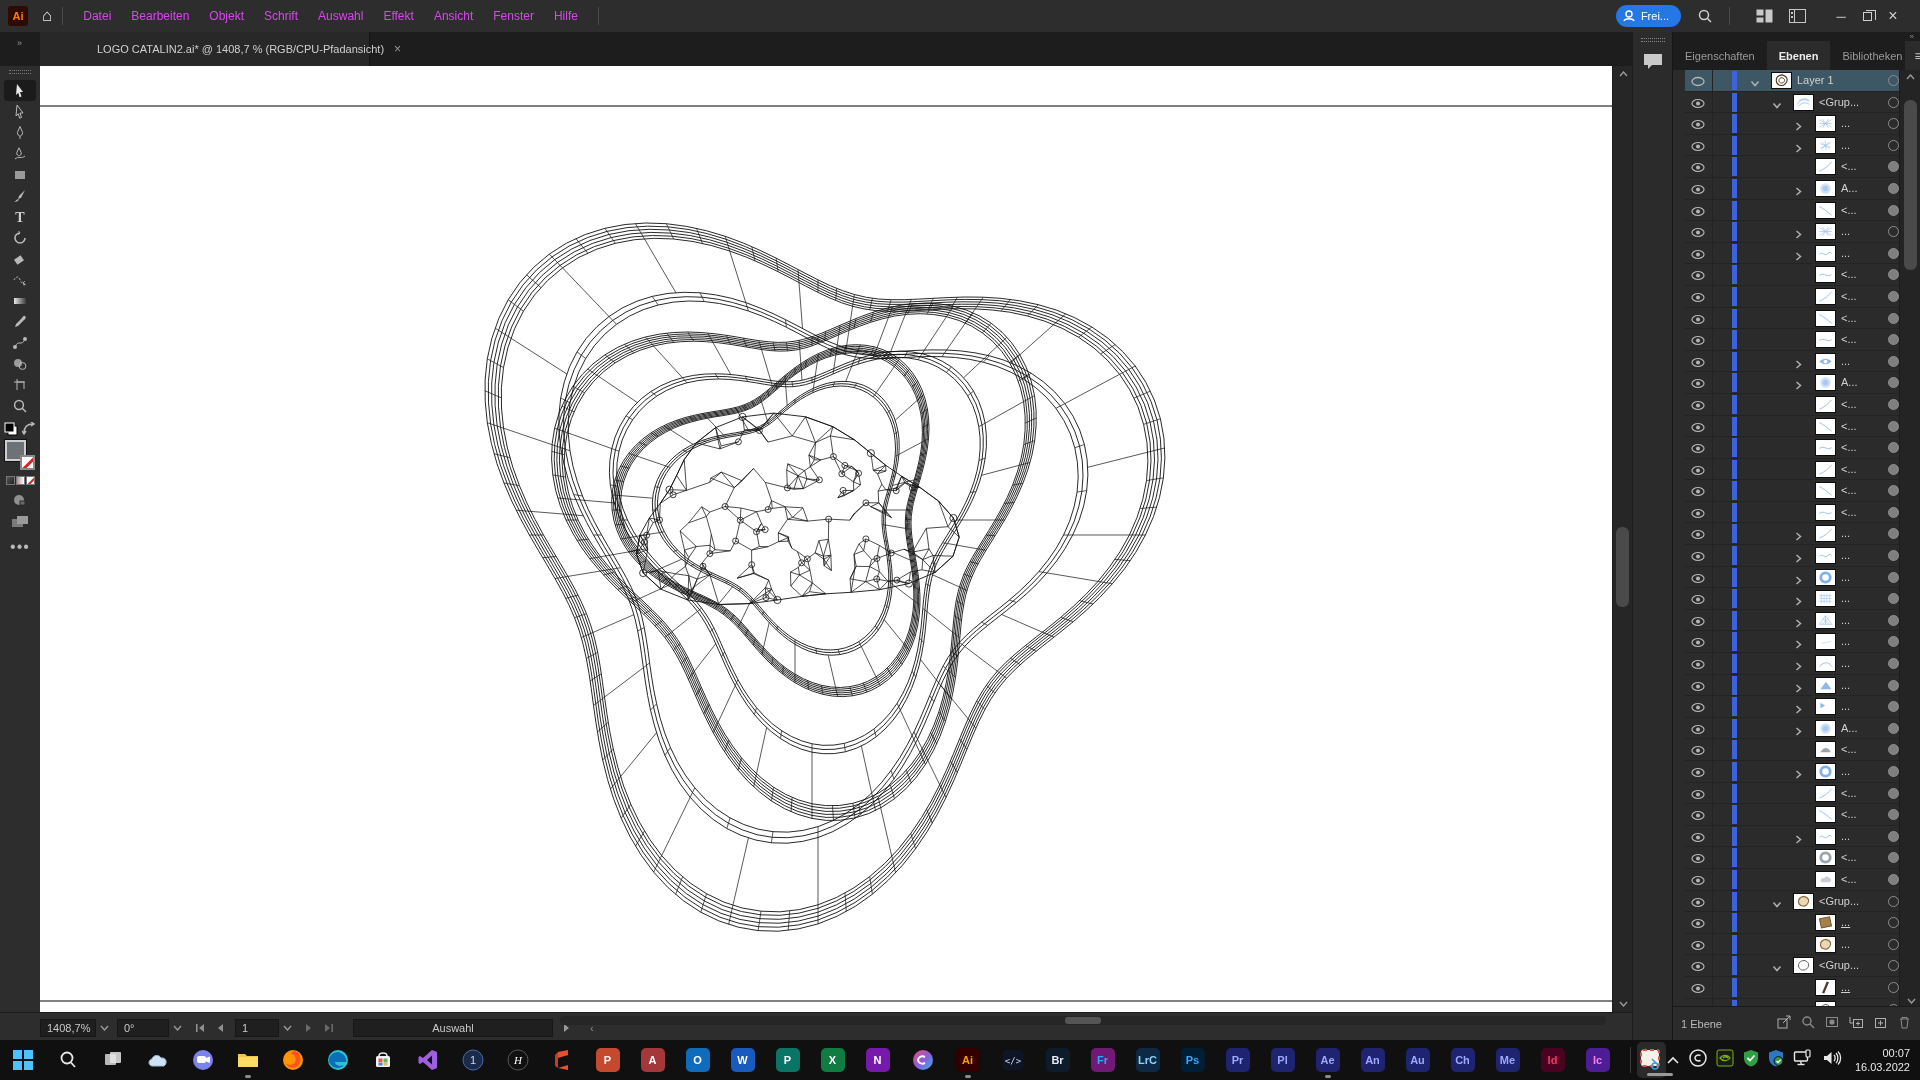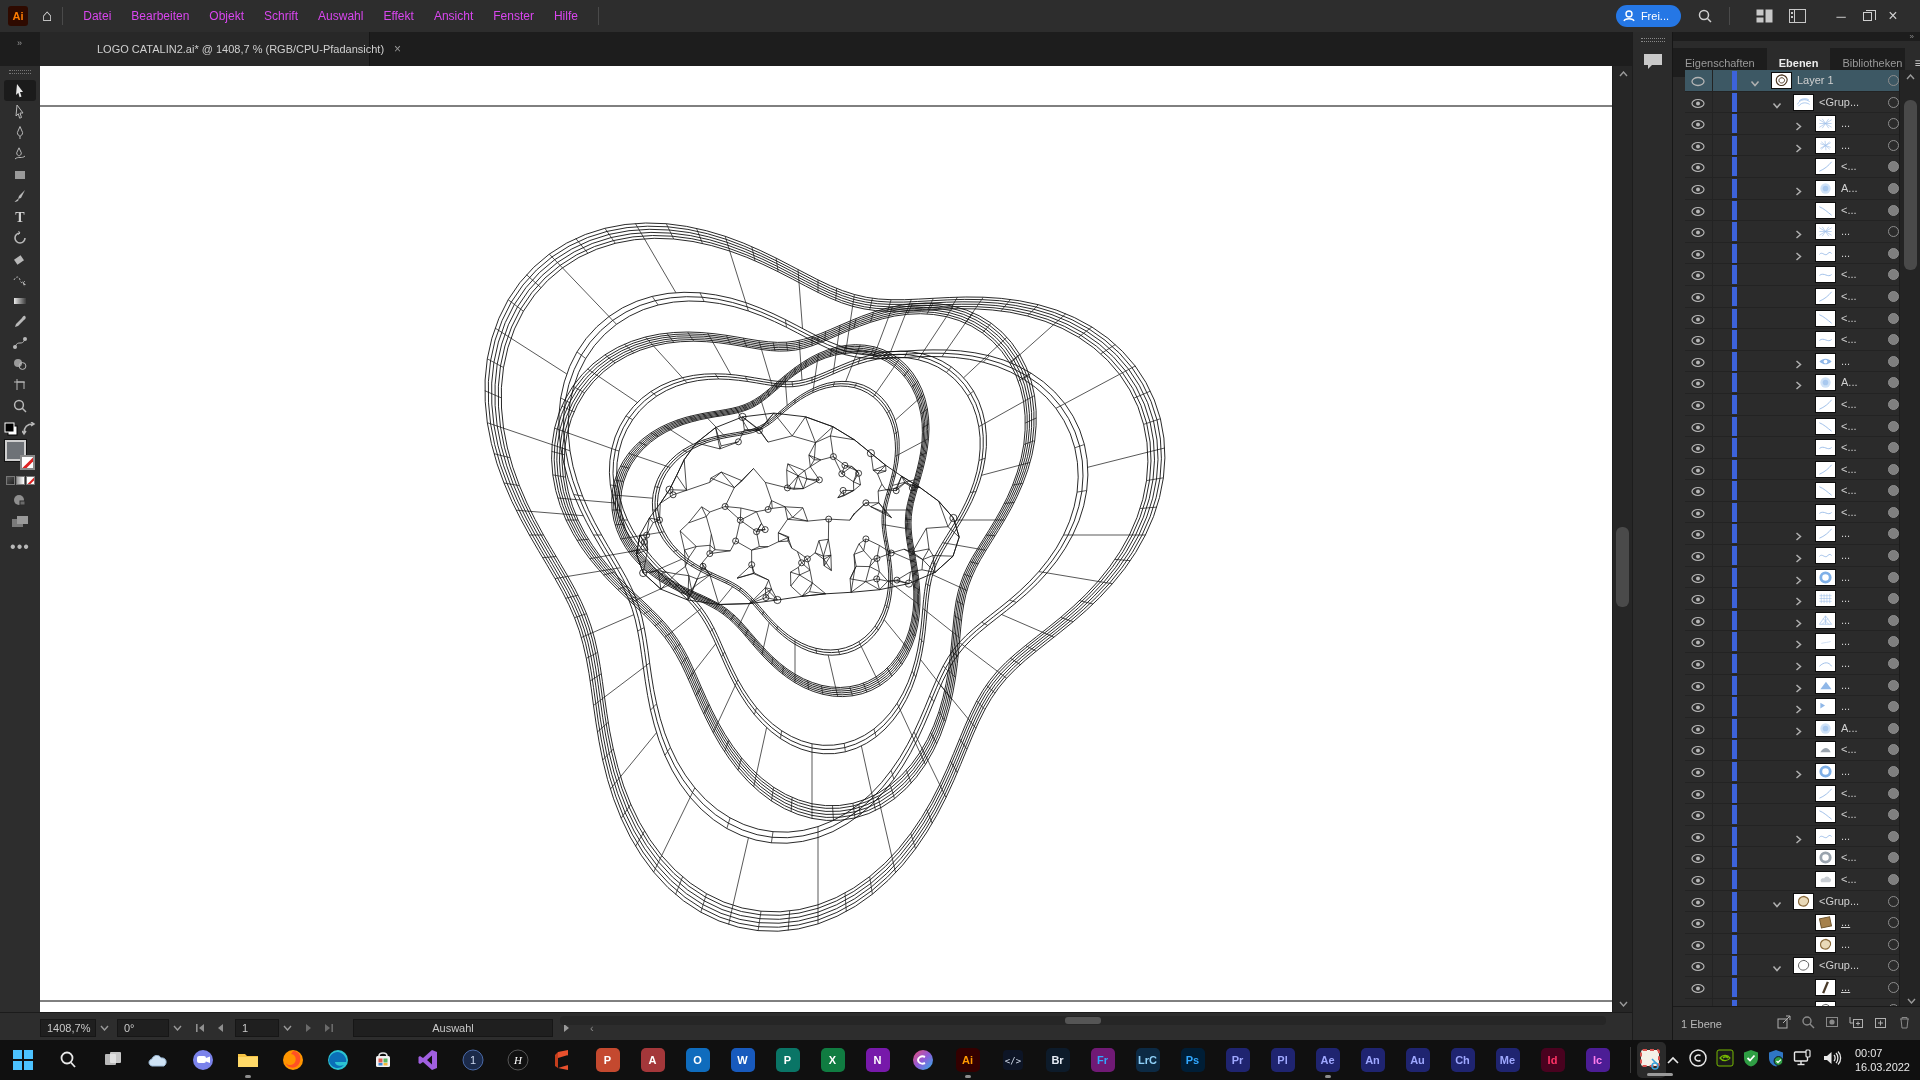--- a/index.html
+++ b/index.html
@@ -55,21 +55,21 @@
   #hscroll { position:absolute; left:560px; top:3px; width:1046px; height:9px; background:#262626; border-radius:4px; }
   #hthumb { position:absolute; left:505px; top:1px; width:36px; height:7px; background:#555; border-radius:3px; }
 
   
   #comment-strip { left:1632px; top:32px; width:40px; height:1008px; background:#2b2b2b; border-left:1px solid #1c1c1c; }
   #comment-strip .grip { width:24px; margin:6px auto 10px; border-top:1px dotted #888; border-bottom:1px dotted #888; height:4px; }
 
   
   #panel { left:1672px; top:32px; width:248px; height:1008px; background:#2b2b2b; border-left:1px solid #161616; }
   #panel-ministrip { left:0; top:0; width:248px; height:9px; background:#1d1d1d; color:#8a8a8a; font-size:8px; text-align:right; padding-right:6px; line-height:9px; letter-spacing:1px;}
-  #panel-tabs { left:0; top:16px; width:232px; height:29px; background:#1d1d1d; display:flex; align-items:stretch; }
+  #panel-tabs { left:0; top:9px; width:232px; height:29px; background:#1d1d1d; display:flex; align-items:stretch; }
   .ptab { padding:0 12px; font-size:11px; color:#9a9a9a; display:flex; align-items:center; }
   .ptab.active { background:#2b2b2b; color:#ececec; font-weight:bold; }
   #panel-menu { margin-left:auto; color:#c0c0c0; font-size:14px; display:flex; align-items:center; padding-right:8px; }
   #rows { left:12px; top:38px; width:248px; height:936px; overflow:hidden; }
   .lrow { position:relative; width:248px; height:21.6px; border-bottom:1px solid #232323; background:#2b2b2b; }
   .lrow.selected { background:#3d5864; }
   .lrow .eye { position:absolute; left:4px; top:4px; width:18px; height:13px; }
   .lrow .cell-sep { position:absolute; left:27px; top:0; width:1px; height:100%; background:#232323; }
   .lrow .bluebar { position:absolute; left:47px; top:1px; width:5px; height:19px; background:#3d63db; }
   .lrow .chev { position:absolute; top:5px; }
@@ -87,21 +87,21 @@
 
   
   #taskbar { left:0; top:1040px; width:1920px; height:40px; background:#101010; display:flex; align-items:center; }
   .tb-item { width:45px; height:40px; display:flex; align-items:center; justify-content:center; position:relative; }
   .tb-item .dot { position:absolute; bottom:2px; left:50%; transform:translateX(-50%); width:6px; height:3px; border-radius:2px; background:#8d8d8d; }
   .tile { width:24px; height:24px; border-radius:5px; display:flex; align-items:center; justify-content:center; font-weight:bold; font-size:11px; }
   #snip-slot { width:46px; height:36px; margin-left:6px; background:#2a2a2a; border-radius:5px; display:flex; align-items:center; justify-content:center; position:relative; }
   #snip-slot .ubar { position:absolute; bottom:2px; left:10px; width:26px; height:3px; background:#9a9a9a; border-radius:2px; }
   .tb-divider { width:1px; height:26px; background:#3a3a3a; margin-left:10px; }
   #tray { margin-left:auto; display:flex; align-items:center; gap:9px; padding-right:10px; }
-  #clock { color:#e8e8e8; font-size:11px; line-height:14px; margin-left:4px; }
+  #clock { color:#e8e8e8; font-size:11px; text-align:right; line-height:14px; margin-left:4px; }
 </style>
 </head>
 <body>
 
 <div id="stage">
 
   <div id="titlebar" class="abs">
     <div id="ai-logo">Ai</div>
     <div id="home-btn">⌂</div>
     <div class="vsep"></div>

